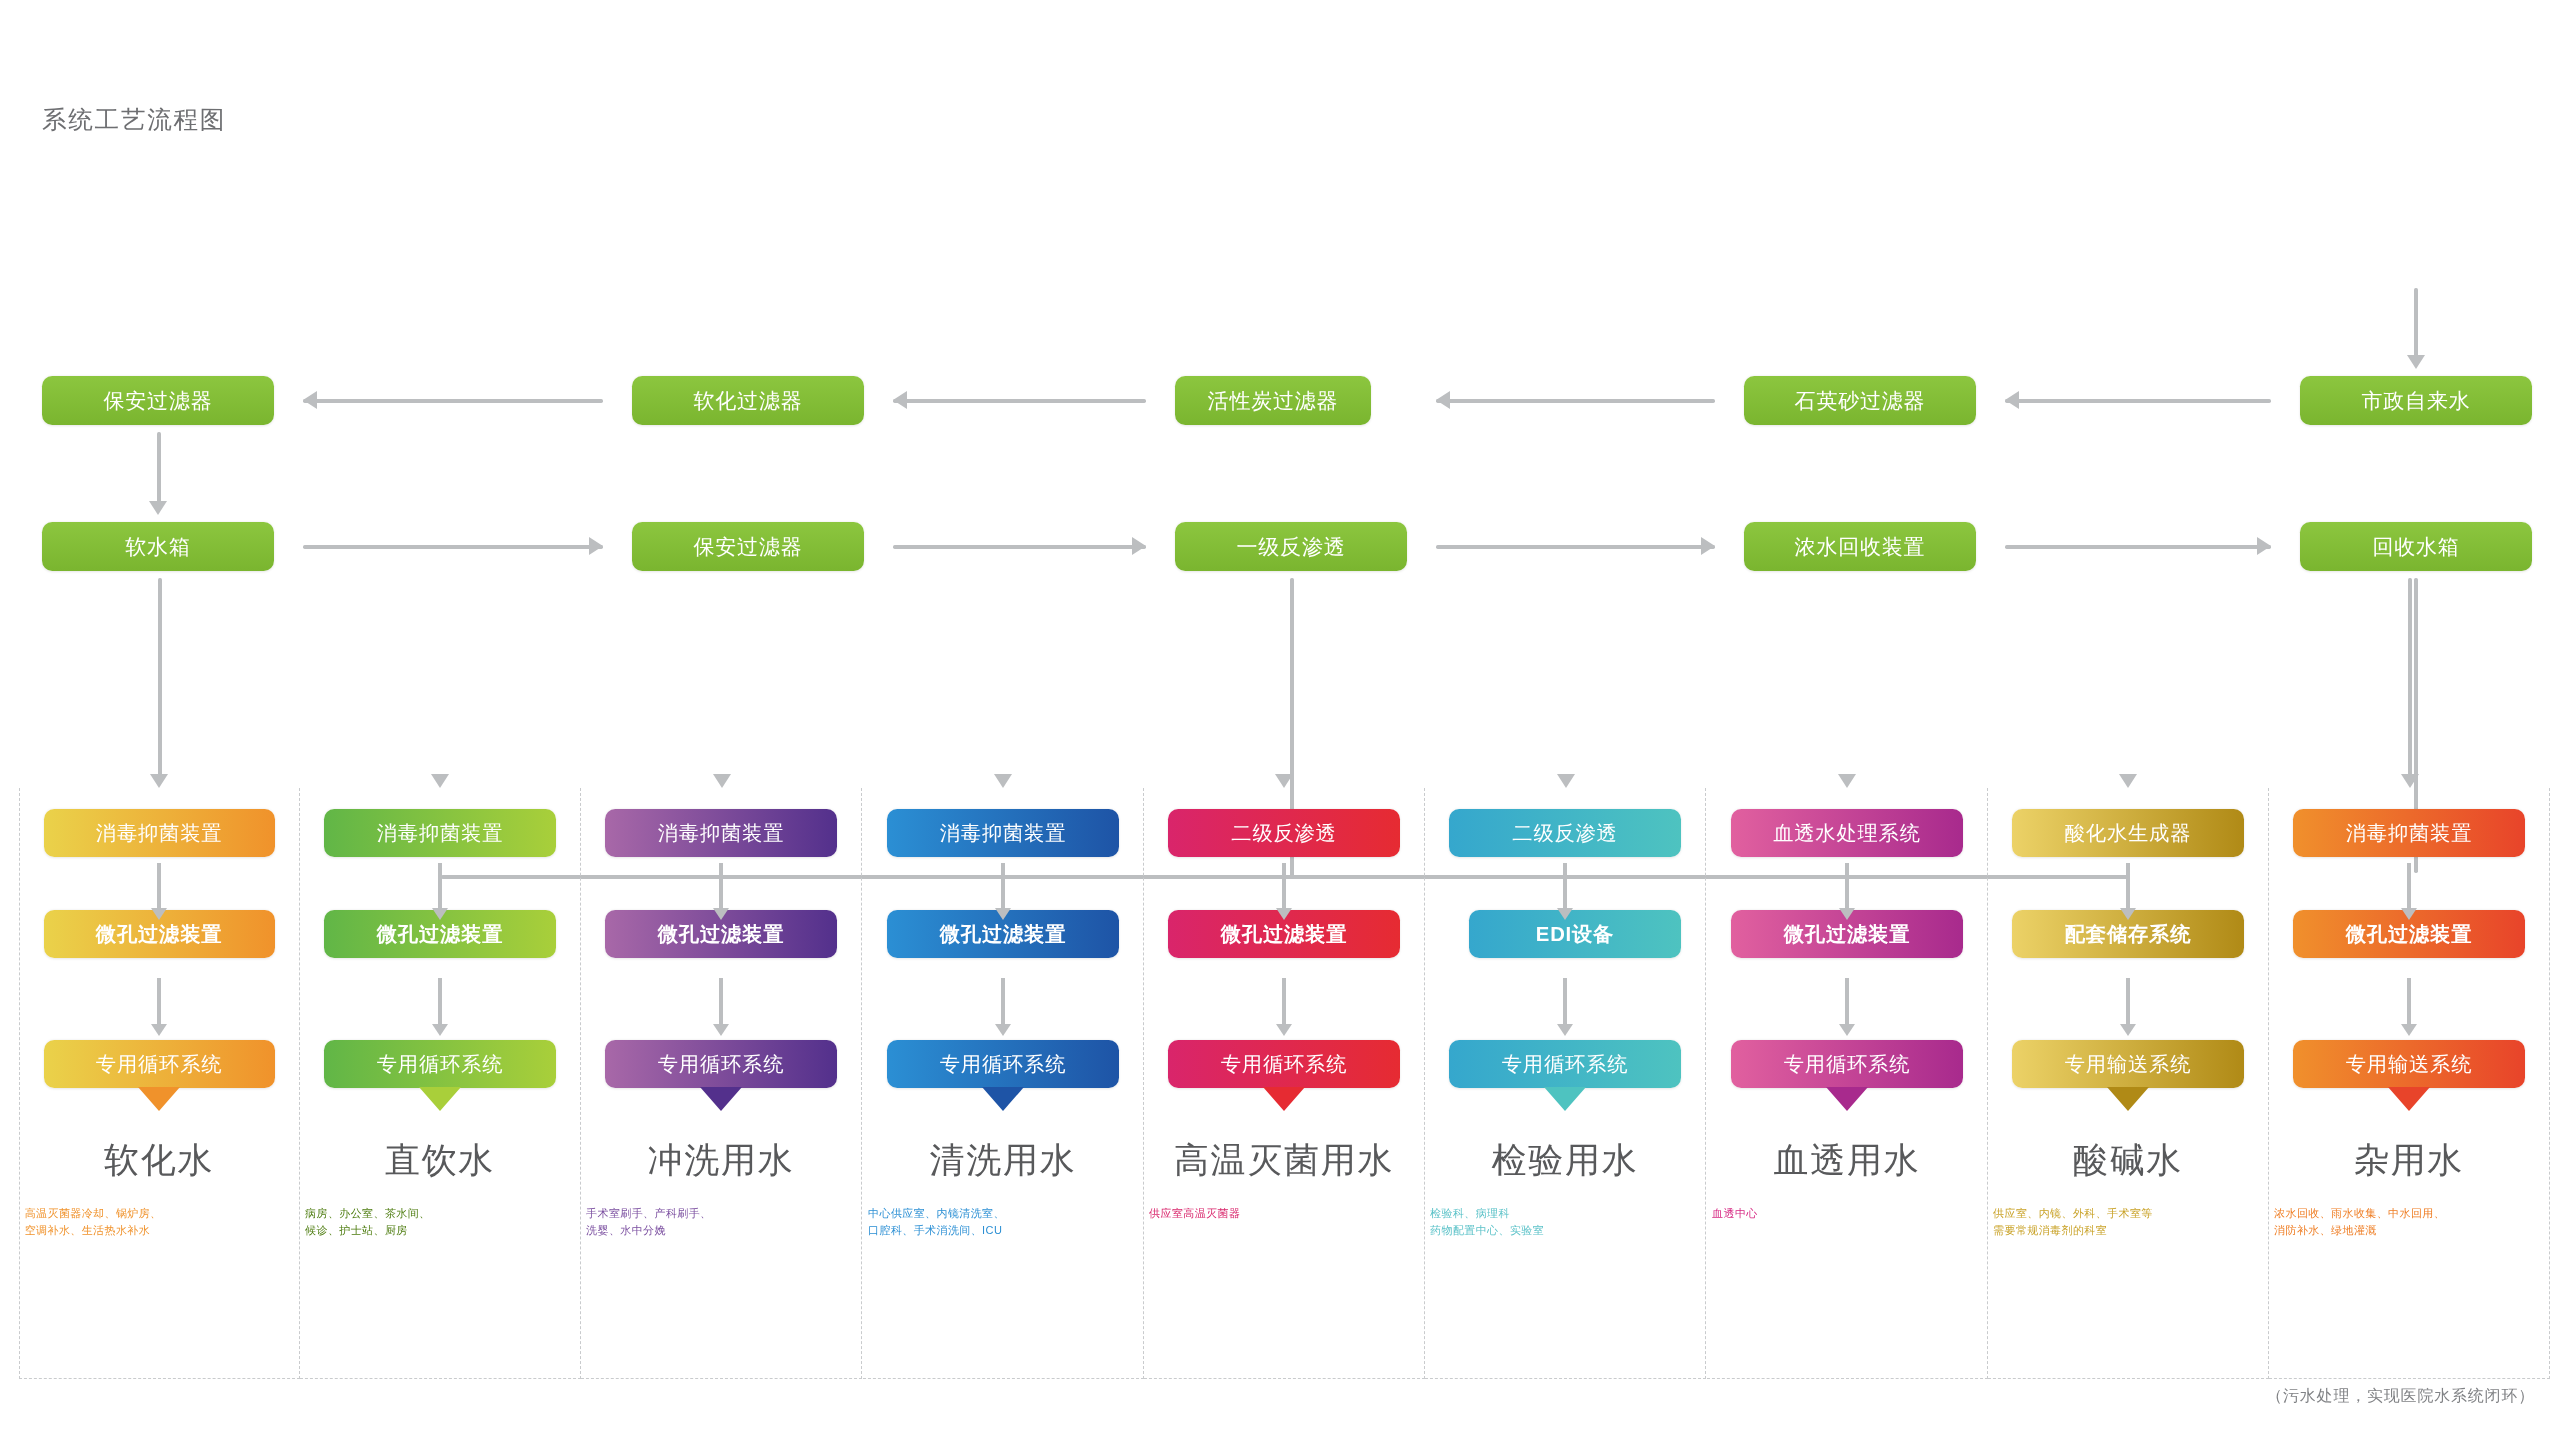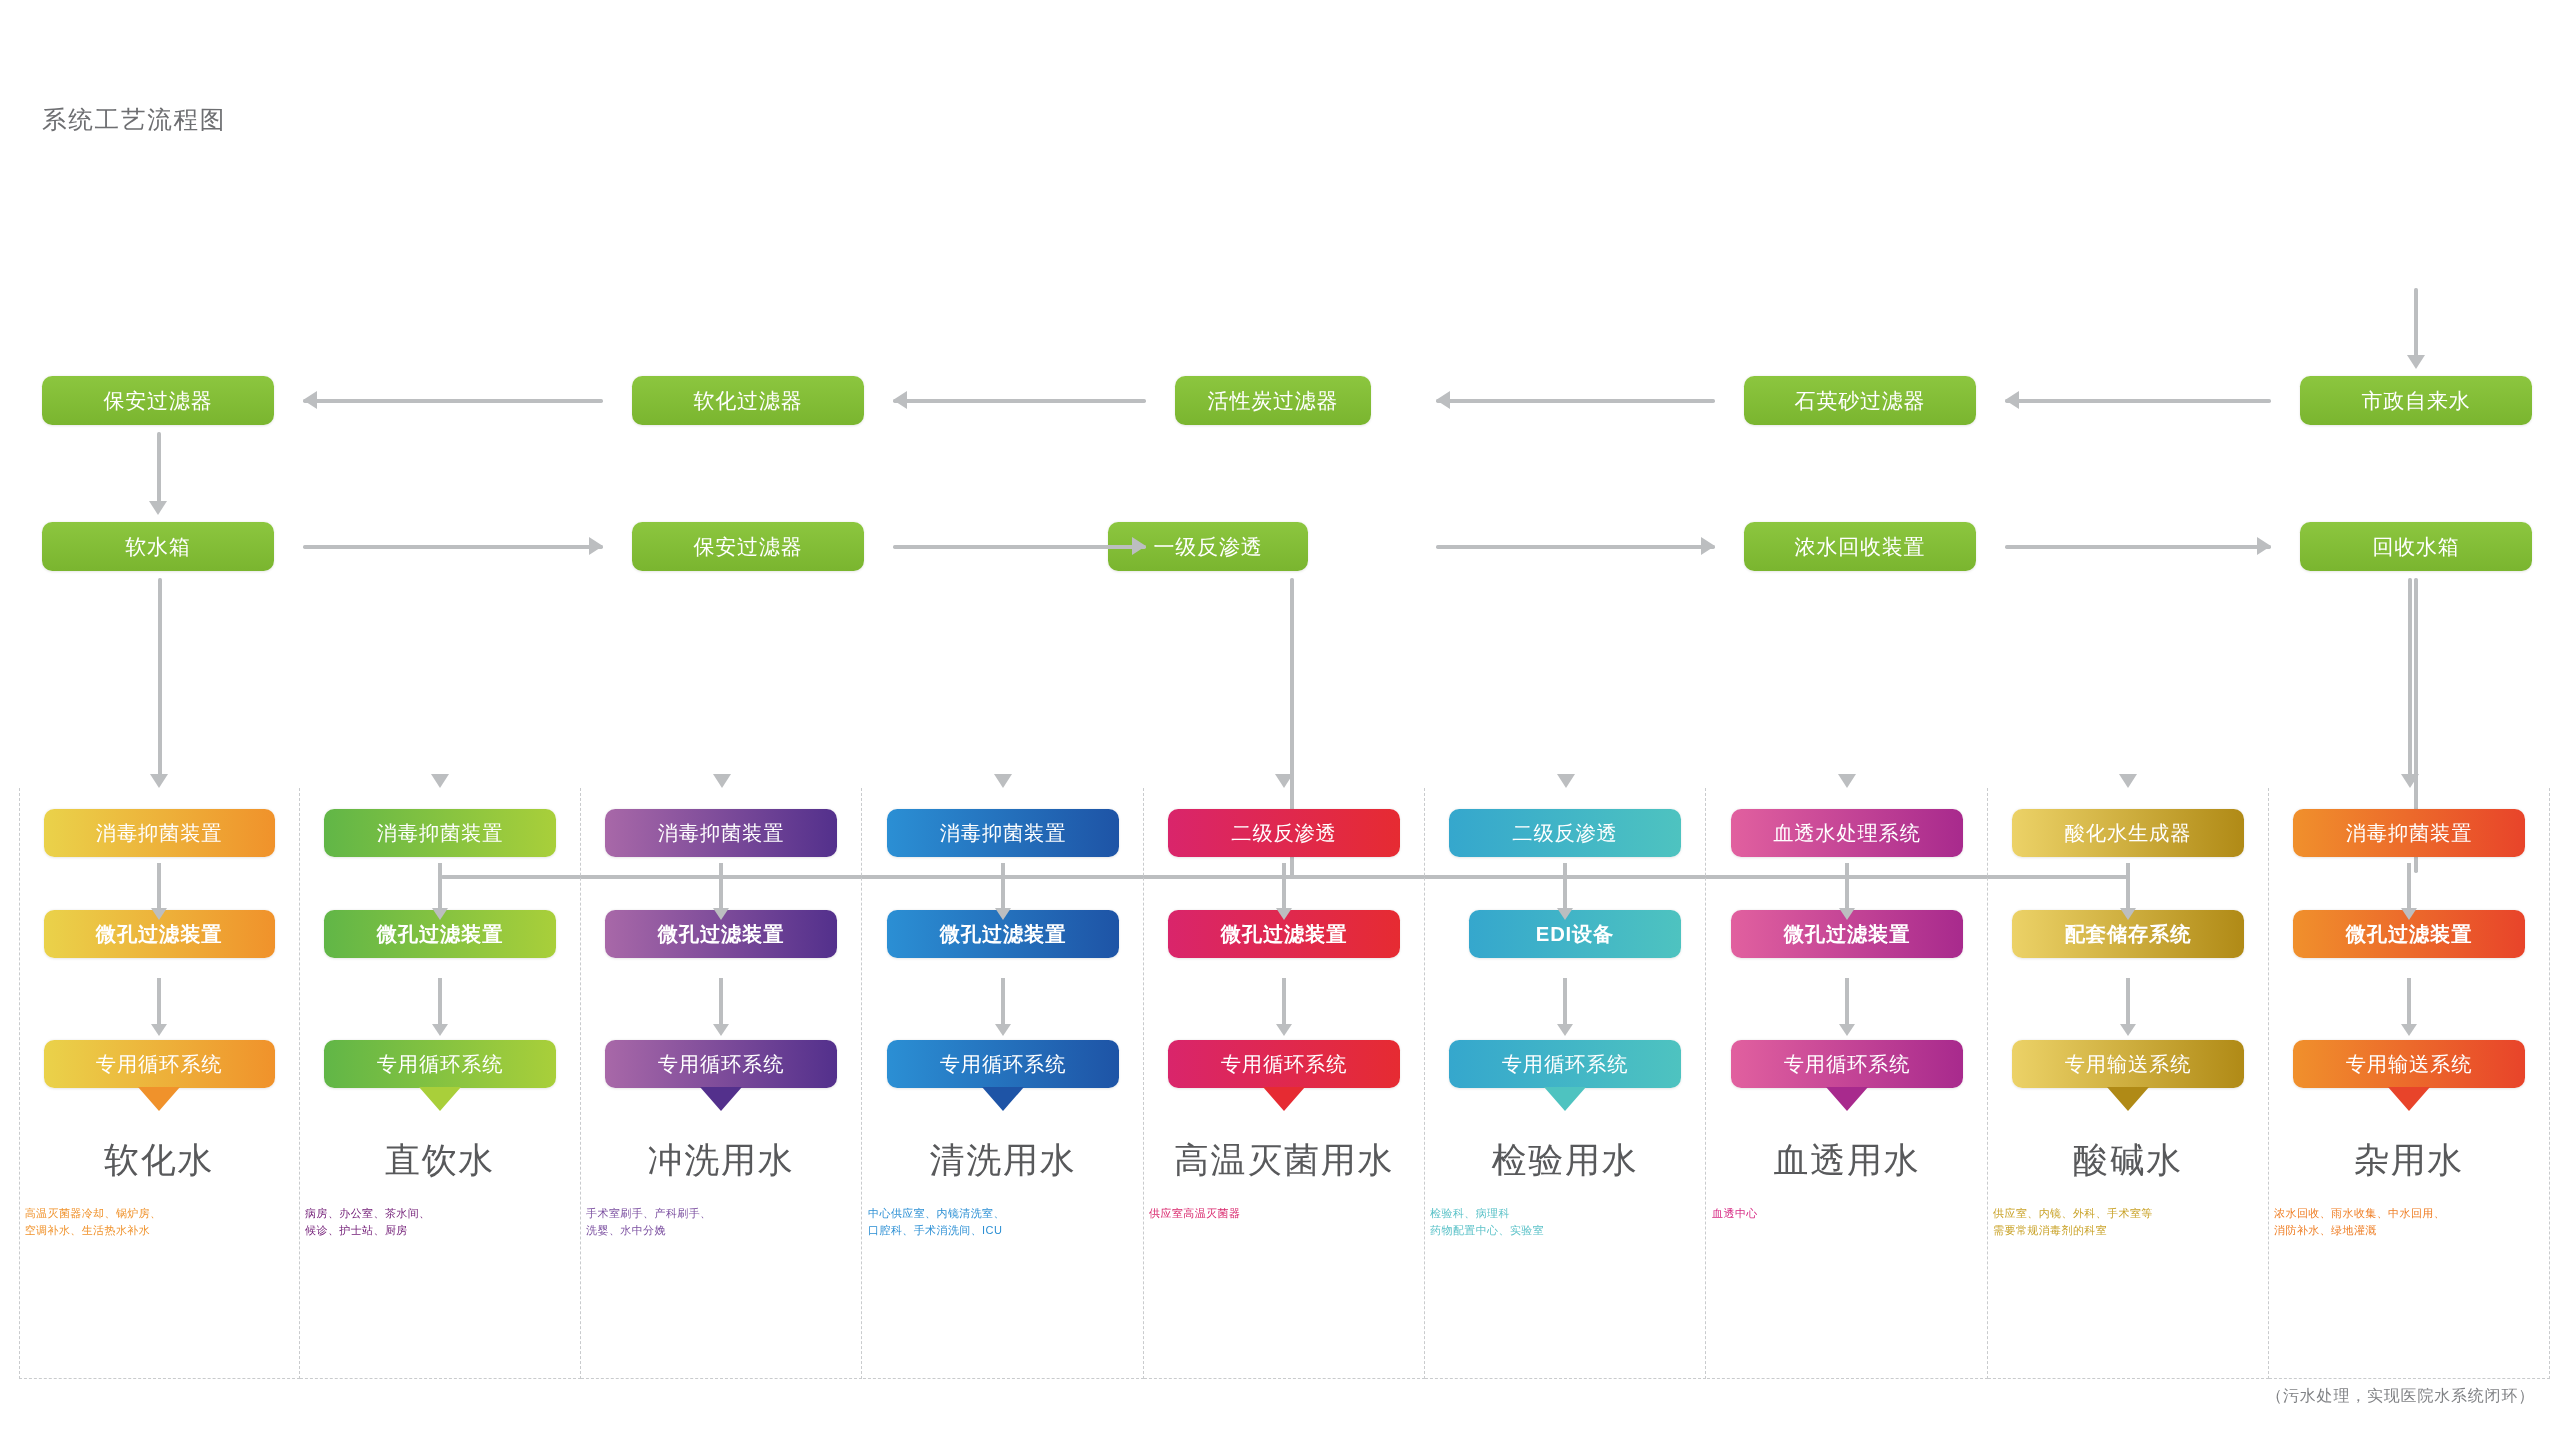--- a/index.html
+++ b/index.html
@@ -105,21 +105,21 @@
   <div class="subtitle">系统工艺流程图</div>
 
   <div id="pretreat">
       <div class="gbox green" style="left: 42px; top: 376px; width: 232px;">保安过滤器</div>
       <div class="gbox green" style="left: 632px; top: 376px; width: 232px;">软化过滤器</div>
       <div class="gbox green" style="left: 1175px; top: 376px; width: 196px;">活性炭过滤器</div>
       <div class="gbox green" style="left: 1744px; top: 376px; width: 232px;">石英砂过滤器</div>
       <div class="gbox green" style="left: 2300px; top: 376px; width: 232px;">市政自来水</div>
       <div class="gbox green" style="left: 42px; top: 522px; width: 232px;">软水箱</div>
       <div class="gbox green" style="left: 632px; top: 522px; width: 232px;">保安过滤器</div>
-      <div class="gbox green" style="left: 1108px; top: 522px; width: 200px; font-family: Liberation Mono, monospace;">一级反渗透</div>
+      <div class="gbox green" style="left: 1175px; top: 522px; width: 232px; font-family: Liberation Mono, monospace;">一级反渗透</div>
       <div class="gbox green" style="left: 1744px; top: 522px; width: 232px;">浓水回收装置</div>
       <div class="gbox green" style="left: 2300px; top: 522px; width: 232px;">回收水箱</div>
       <div class="hline" style="left: 303px; top: 399px; width: 300px;"></div>
       <div class="arrow-l" style="left: 303px; top: 391px;"></div>
       <div class="hline" style="left: 893px; top: 399px; width: 253px;"></div>
       <div class="arrow-l" style="left: 893px; top: 391px;"></div>
       <div class="hline" style="left: 1436px; top: 399px; width: 279px;"></div>
       <div class="arrow-l" style="left: 1436px; top: 391px;"></div>
       <div class="hline" style="left: 2005px; top: 399px; width: 266px;"></div>
       <div class="arrow-l" style="left: 2005px; top: 391px;"></div>
@@ -177,21 +177,21 @@
       <div class="col" style="left: 300px; width: 281px;">
         <div class="cbox r1" style="background: linear-gradient(90deg, rgb(97, 182, 71) 0%, rgb(169, 207, 58) 100%);">消毒抑菌装置</div>
         <div class="cbox r2" style="background: linear-gradient(90deg, rgb(97, 182, 71) 0%, rgb(169, 207, 58) 100%);">微孔过滤装置</div>
         <div class="cbox r3" style="background: linear-gradient(90deg, rgb(97, 182, 71) 0%, rgb(169, 207, 58) 100%);">专用循环系统</div>
         <div class="carrow a1"></div>
         <div class="cahead h1"></div>
         <div class="carrow a2"></div>
         <div class="cahead h2"></div>
         <div class="tail" style="color: rgb(169, 207, 58);"></div>
         <div class="wname">直饮水</div>
-        <div class="wuse" style="color: #701a75;">
+        <div class="wuse" style="color: #4d7c0f;">
           <div>病房、办公室、茶水间、</div>
           <div>候诊、护士站、厨房</div>
         </div>
       </div>
       <div class="col" style="left: 581px; width: 281px;">
         <div class="cbox r1" style="background: linear-gradient(90deg, rgb(168, 104, 168) 0%, rgb(83, 48, 140) 100%);">消毒抑菌装置</div>
         <div class="cbox r2" style="background: linear-gradient(90deg, rgb(168, 104, 168) 0%, rgb(83, 48, 140) 100%);">微孔过滤装置</div>
         <div class="cbox r3" style="background: linear-gradient(90deg, rgb(168, 104, 168) 0%, rgb(83, 48, 140) 100%);">专用循环系统</div>
         <div class="carrow a1"></div>
         <div class="cahead h1"></div>

